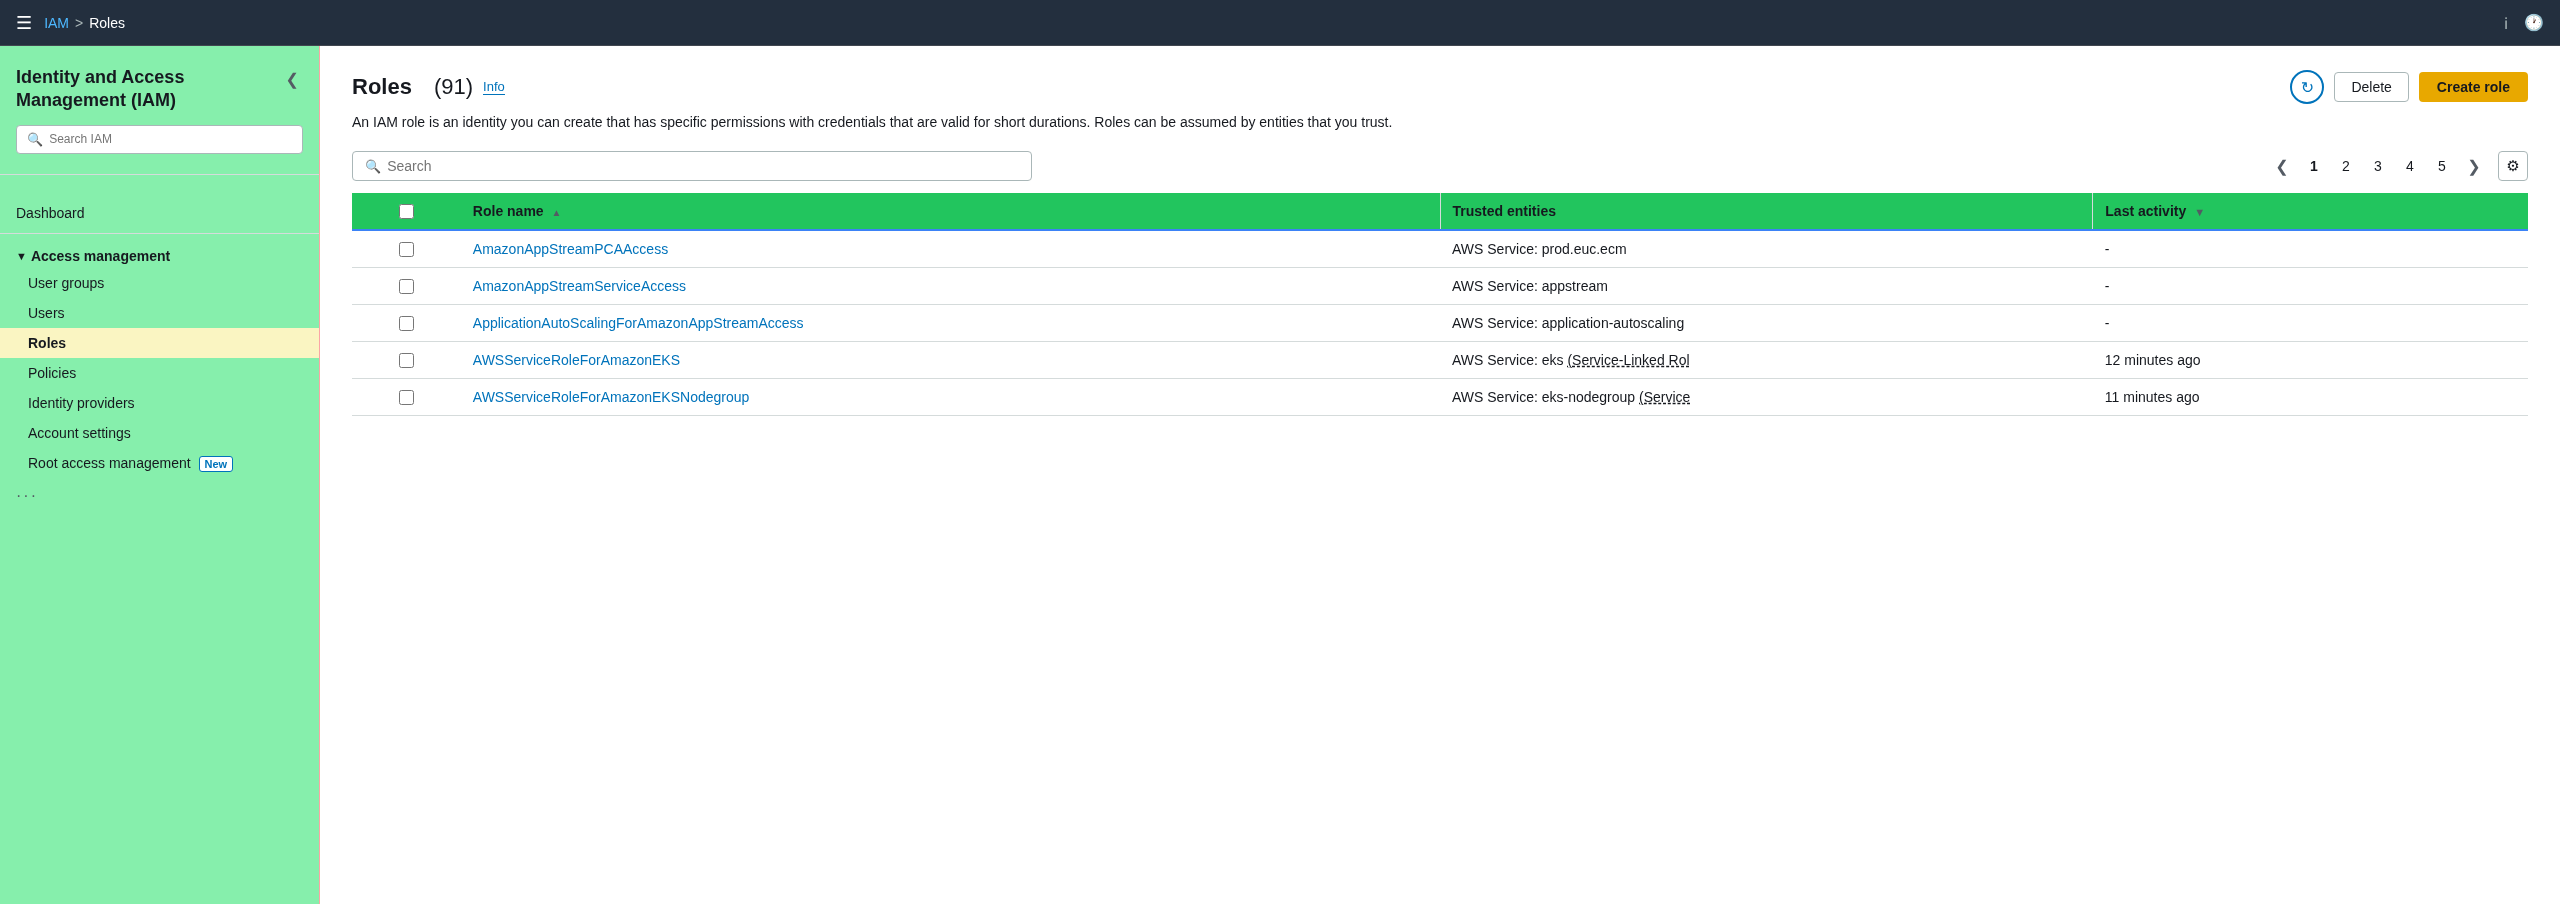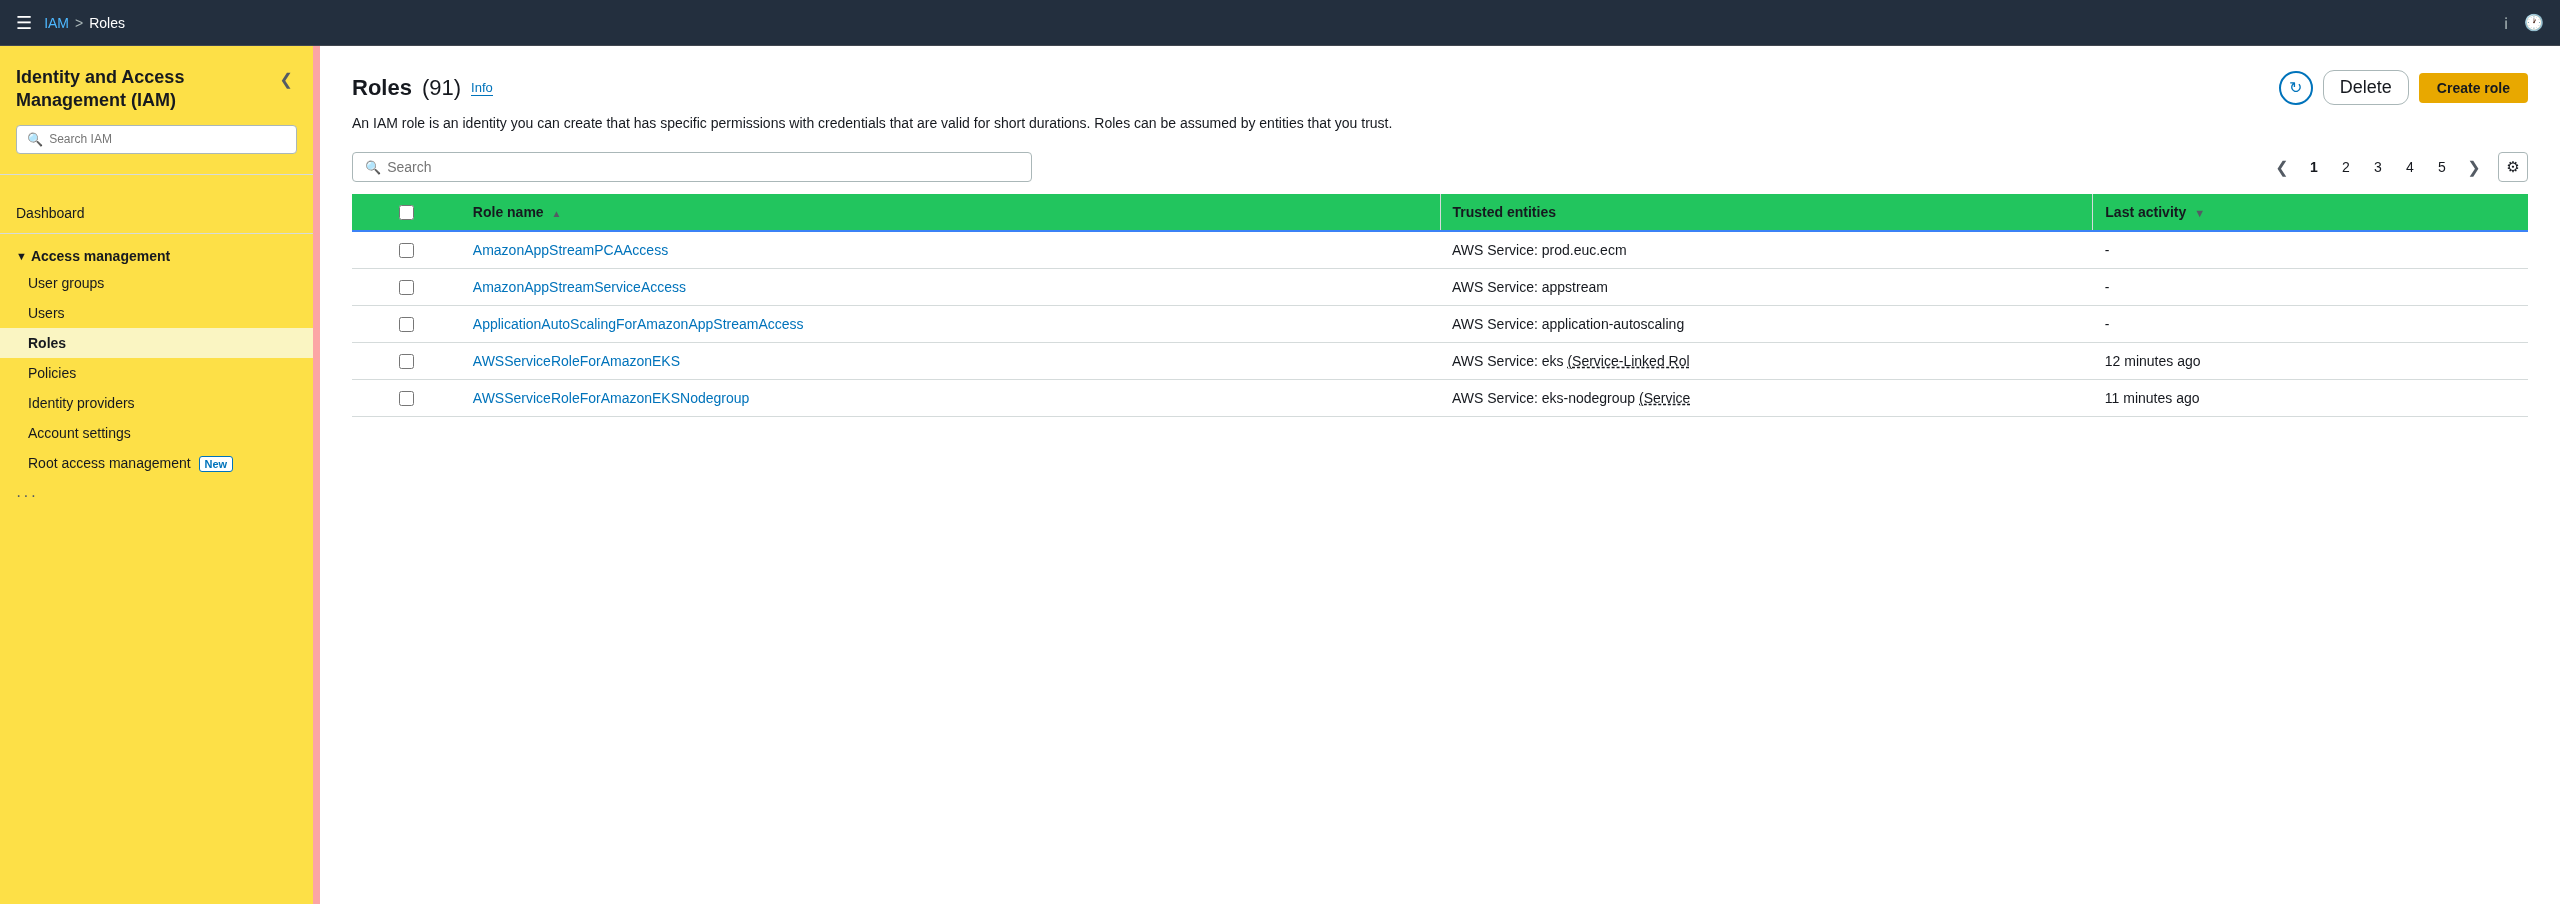--- a/index.html
+++ b/index.html
@@ -17,22 +17,22 @@
     .nav-breadcrumb .sep { color: #aab7b8; }
     .nav-breadcrumb .current { color: #fff; }
     .nav-right { margin-left: auto; display: flex; align-items: center; gap: 16px; }
     .nav-right .icon-btn { color: #aab7b8; font-size: 16px; cursor: pointer; background: none; border: none; }
 
     
     .layout { display: flex; height: calc(100vh - 46px); }
 
     
     .sidebar {
-      width: 320px; min-width: 320px; background: #fde047;
-      border-right: 7px solid #fca5a5; overflow-y: auto;
+      width: 320px; min-width: 320px; background: #86efac;
+      border-right: 1px solid #fca5a5; overflow-y: auto;
       padding-bottom: 20px;
     }
     .sidebar-header {
       padding: 20px 16px 12px 16px;
       display: flex; align-items: flex-start; justify-content: space-between;
     }
     .sidebar-title { font-size: 18px; font-weight: 700; line-height: 1.3; color: #16191f; }
     .sidebar-collapse-btn { background: none; border: none; cursor: pointer; color: #545b64; font-size: 16px; padding: 4px; }
     .search-box-wrap { padding: 0 16px 16px 16px; }
     .search-box {
@@ -60,31 +60,31 @@
       color: #0073bb; font-size: 11px; font-weight: 600; border-radius: 3px;
       padding: 1px 5px; margin-left: 4px;
     }
     .sidebar-dots { padding: 8px 16px; color: #545b64; font-size: 16px; letter-spacing: 2px; }
 
     
     .main { flex: 1; padding: 24px 32px; overflow-y: auto; background: #fff; }
     .page-header { display: flex; align-items: center; justify-content: space-between; margin-bottom: 8px; }
     .page-title-wrap { display: flex; align-items: center; gap: 10px; }
     .page-title { font-size: 22px; font-weight: 700; color: #16191f; }
-    .count-badge { font-size: 22px; font-weight: 400; color: #16191f; }
+    .count-badge { font-size: 22px; font-weight: 400; color: #16191f; margin-left: 12px; }
     .info-link { color: #0073bb; font-size: 13px; text-decoration: none; border-bottom: 1px solid #0073bb; cursor: pointer; }
     .header-actions { display: flex; align-items: center; gap: 10px; }
     .refresh-btn {
       width: 34px; height: 34px; border: 2px solid #0073bb; border-radius: 50%;
       background: #fff; color: #0073bb; font-size: 16px; cursor: pointer;
       display: flex; align-items: center; justify-content: center;
     }
     .delete-btn {
-      padding: 6px 16px; border: 1px solid #aab7b8; border-radius: 11px;
-      background: #fff; color: #16191f; font-size: 18px; cursor: pointer; text-align: center;
+      padding: 6px 16px; border: 1px solid #aab7b8; border-radius: 4px;
+      background: #fff; color: #16191f; font-size: 14px; cursor: pointer; text-align: center;
     }
     .create-role-btn {
       padding: 7px 18px; border: none; border-radius: 4px;
       background: #e8a800; color: #16191f; font-size: 14px; font-weight: 700; cursor: pointer;
     }
     .page-description { font-size: 14px; color: #16191f; margin-bottom: 18px; max-width: 1100px; line-height: 1.5; }
 
     
     .table-toolbar { display: flex; align-items: center; justify-content: space-between; margin-bottom: 0; }
     .table-search-wrap {

